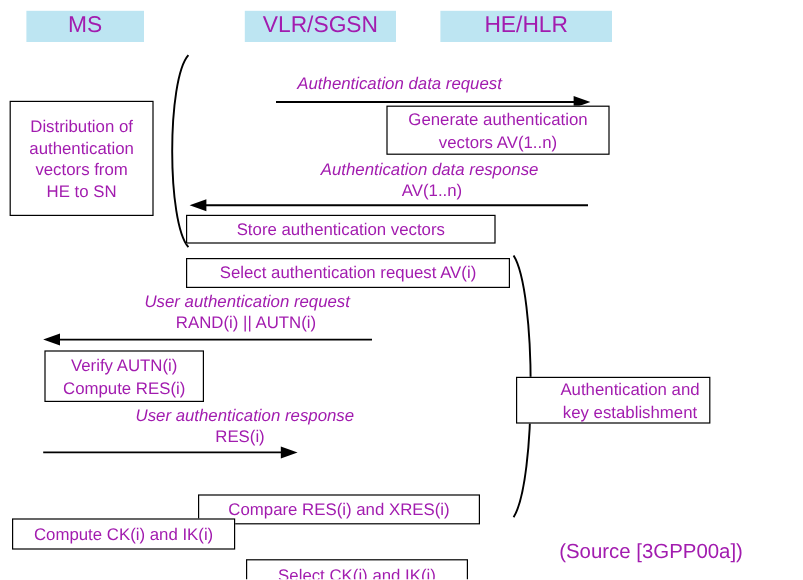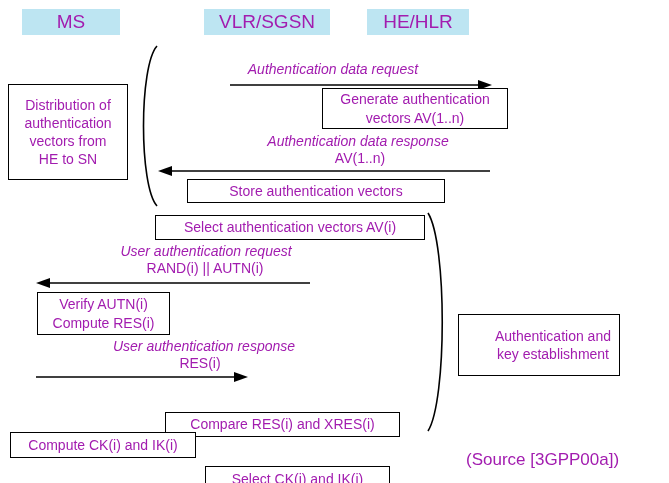--- a/index.html
+++ b/index.html
@@ -69,45 +69,45 @@
       <polygon points="36,283 50,278 50,288" fill="#000"></polygon>
     </g>
     <g>
       <line x1="36" y1="377" x2="237" y2="377" stroke="#000" stroke-width="1.6"></line>
       <polygon points="248,377 234,372 234,382" fill="#000"></polygon>
     </g>
   </svg>
 
   <div class="hdr" style="left: 22px; top: 9px; width: 98px; height: 26px; background: rgb(189, 229, 242);">MS</div>
   <div class="hdr" style="left: 204px; top: 9px; width: 126px; height: 26px; background: rgb(189, 229, 242);">VLR/SGSN</div>
-  <div class="hdr" style="left: 367px; top: 9px; width: 102px; height: 26px; background: rgb(189, 229, 242);">HE/HLR</div>
+  <div class="hdr" style="left: 367px; top: 9px; width: 143px; height: 26px; background: rgb(189, 229, 242);">HE/HLR</div>
 
   <div class="msg" style="left:208px;top:61px;width:250px;">Authentication data request</div>
 
   <div class="msg" style="left:233px;top:133px;width:250px;">Authentication data response</div>
   <div class="payload" style="left:285px;top:150px;width:150px;">AV(1..n)</div>
 
   <div class="msg" style="left:81px;top:243px;width:250px;">User authentication request</div>
   <div class="payload" style="left:105px;top:260px;width:200px;">RAND(i) || AUTN(i)</div>
 
   <div class="msg" style="left:79px;top:338px;width:250px;">User authentication response</div>
   <div class="payload" style="left:125px;top:355px;width:150px;">RES(i)</div>
 
   <div class="box" style="left:322px;top:88px;width:186px;height:41px;">Generate authentication
 vectors AV(1..n)</div>
-  <div class="box" style="left:155px;top:179px;width:258px;height:24px;margin-left:32px;">Store authentication vectors</div>
-  <div class="box" style="left:155px;top:215px;width:270px;height:25px;">Select authentication vectors AV(i)</div>
+  <div class="box" style="left:155px;top:179px;width:258px;height:24px;">Store authentication vectors</div>
+  <div class="box" style="left:155px;top:215px;width:270px;height:25px;">Select authentication request AV(i)</div>
   <div class="box" style="left:37px;top:292px;width:133px;height:43px;">Verify AUTN(i)
 Compute RES(i)</div>
   <div class="box" style="left:165px;top:392px;width:235px;height:25px;margin-top:20px;">Compare RES(i) and XRES(i)</div>
   <div class="box" style="left:10px;top:432px;width:186px;height:26px;">Compute CK(i) and IK(i)</div>
   <div class="box" style="left:205px;top:432px;width:185px;height:26px;margin-top:34px;">Select CK(i) and IK(i)</div>
 
   <div class="box" style="left:8px;top:84px;width:120px;height:96px;">Distribution of
 authentication
 vectors from
 HE to SN</div>
-  <div class="box" style="left:458px;top:314px;width:162px;height:62px;padding-left:28px;">Authentication and
+  <div class="box" style="left:430px;top:314px;width:162px;height:39px;padding-left:28px;">Authentication and
 key establishment</div>
 
   <div class="source" style="left:466px;top:450px;width:200px;">(Source [3GPP00a])</div>
 
 </div>
 
 </body></html>

